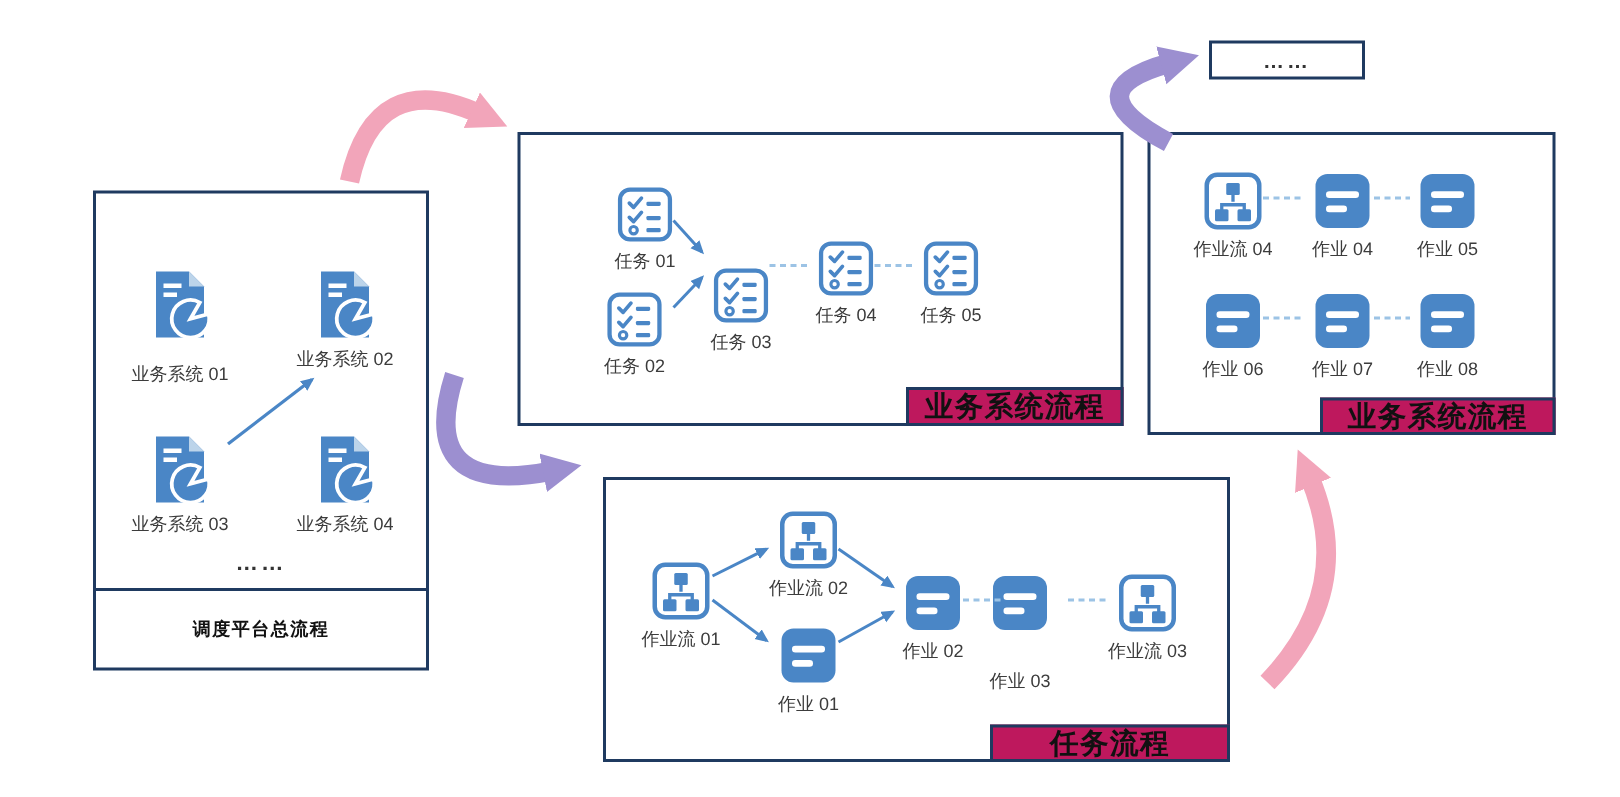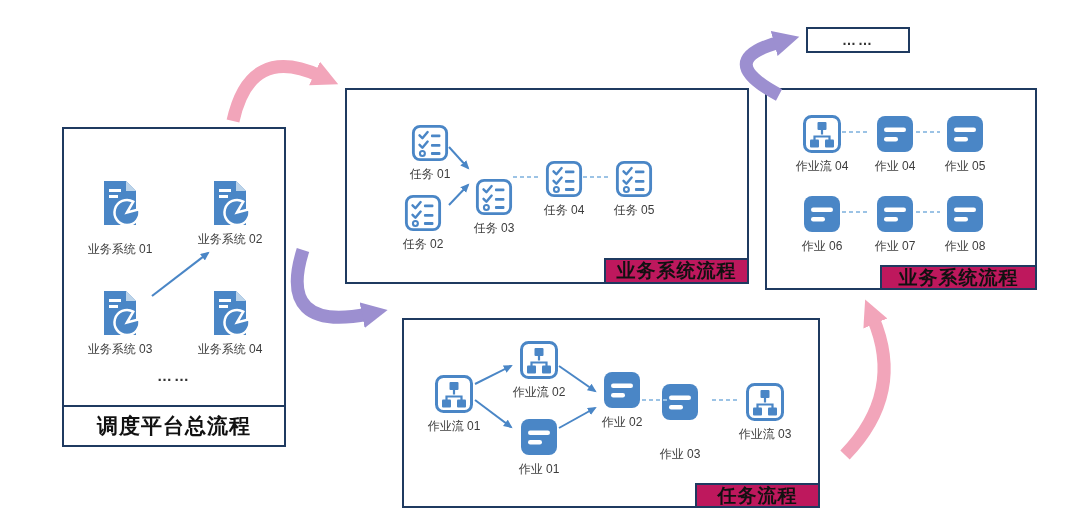--- a/index.html
+++ b/index.html
@@ -7,22 +7,22 @@
   .canvas { position:relative; width:1080px; height:531px; background:#ffffff; overflow:hidden; }
 
   .box { position:absolute; border:2px solid #1f3a60; background:#ffffff; }
 
   .node { position:absolute; width:80px; display:flex; flex-direction:column; align-items:center; }
   .node .lbl { margin-top:4px; font-size:12px; color:#3c3c3c; white-space:nowrap; }
   .icon { width:40px; height:40px; display:block; }
   .main-box .icon { width:48px; height:48px; }
   .biz-box .icon { width:38px; height:38px; }
 
-  .footer-title { position:absolute; left:0; right:0; bottom:0; height:40px; border-top:2px solid #1f3a60;
-    display:flex; align-items:center; justify-content:center; font-weight:bold; font-size:21px; color:#111; letter-spacing:1px;margin-top:10px; }
+  .footer-title { position:absolute; left:0; right:0; bottom:0; height:53px; border-top:2px solid #1f3a60;
+    display:flex; align-items:center; justify-content:center; font-weight:bold; font-size:12px; color:#111; letter-spacing:1px;margin-top:10px; }
   .corner-title { position:absolute; right:-2px; bottom:-2px; border:2px solid #1f3a60; background:#be185d;
     display:flex; align-items:center; justify-content:center; font-weight:bold; font-size:19px; color:#111; letter-spacing:1px;text-align:center; }
   .ellipsis { position:absolute; left:0; right:0; text-align:center; font-weight:bold; font-size:15px; color:#333; letter-spacing:2px; }
 
   .more-box { display:flex; align-items:center; justify-content:center; font-weight:bold; font-size:14px; color:#333; letter-spacing:2px; }
 
   .overlay { position:absolute; left:0; top:0; width:1080px; height:531px; pointer-events:none; z-index:5; }
 </style>
 </head>
 <body>
@@ -137,39 +137,39 @@
           <use href="#ic-org"></use>
         </svg>
       <div class="lbl">作业流 02</div>
     </div>
     <div class="node" style="left:95px; top:97px;">
       <svg class="icon">
           <use href="#ic-job"></use>
         </svg>
       <div class="lbl">作业 01</div>
     </div>
-    <div class="node" style="left:178px; top:50px;">
+    <div class="node" style="left:178px; top:62px;">
       <svg class="icon">
           <use href="#ic-job"></use>
         </svg>
       <div class="lbl">作业 02</div>
     </div>
     <div class="node" style="left:236px; top:62px;gap:20px;">
       <svg class="icon">
           <use href="#ic-job"></use>
         </svg>
       <div class="lbl">作业 03</div>
     </div>
     <div class="node" style="left:321px; top:62px;">
       <svg class="icon">
           <use href="#ic-org"></use>
         </svg>
       <div class="lbl">作业流 03</div>
     </div>
-    <div class="corner-title" style="width:125px; height:25px;">任务流程</div>
+    <div class="corner-title" style="width:160px; height:25px;">任务流程</div>
   </div>
 
   <div class="box jobflow-box" style="left:765px; top:88px; width:272px; height:202px;">
     <div class="node" style="left:15px; top:24px;">
       <svg class="icon">
           <use href="#ic-org"></use>
         </svg>
       <div class="lbl">作业流 04</div>
     </div>
     <div class="node" style="left:88px; top:24px;">

